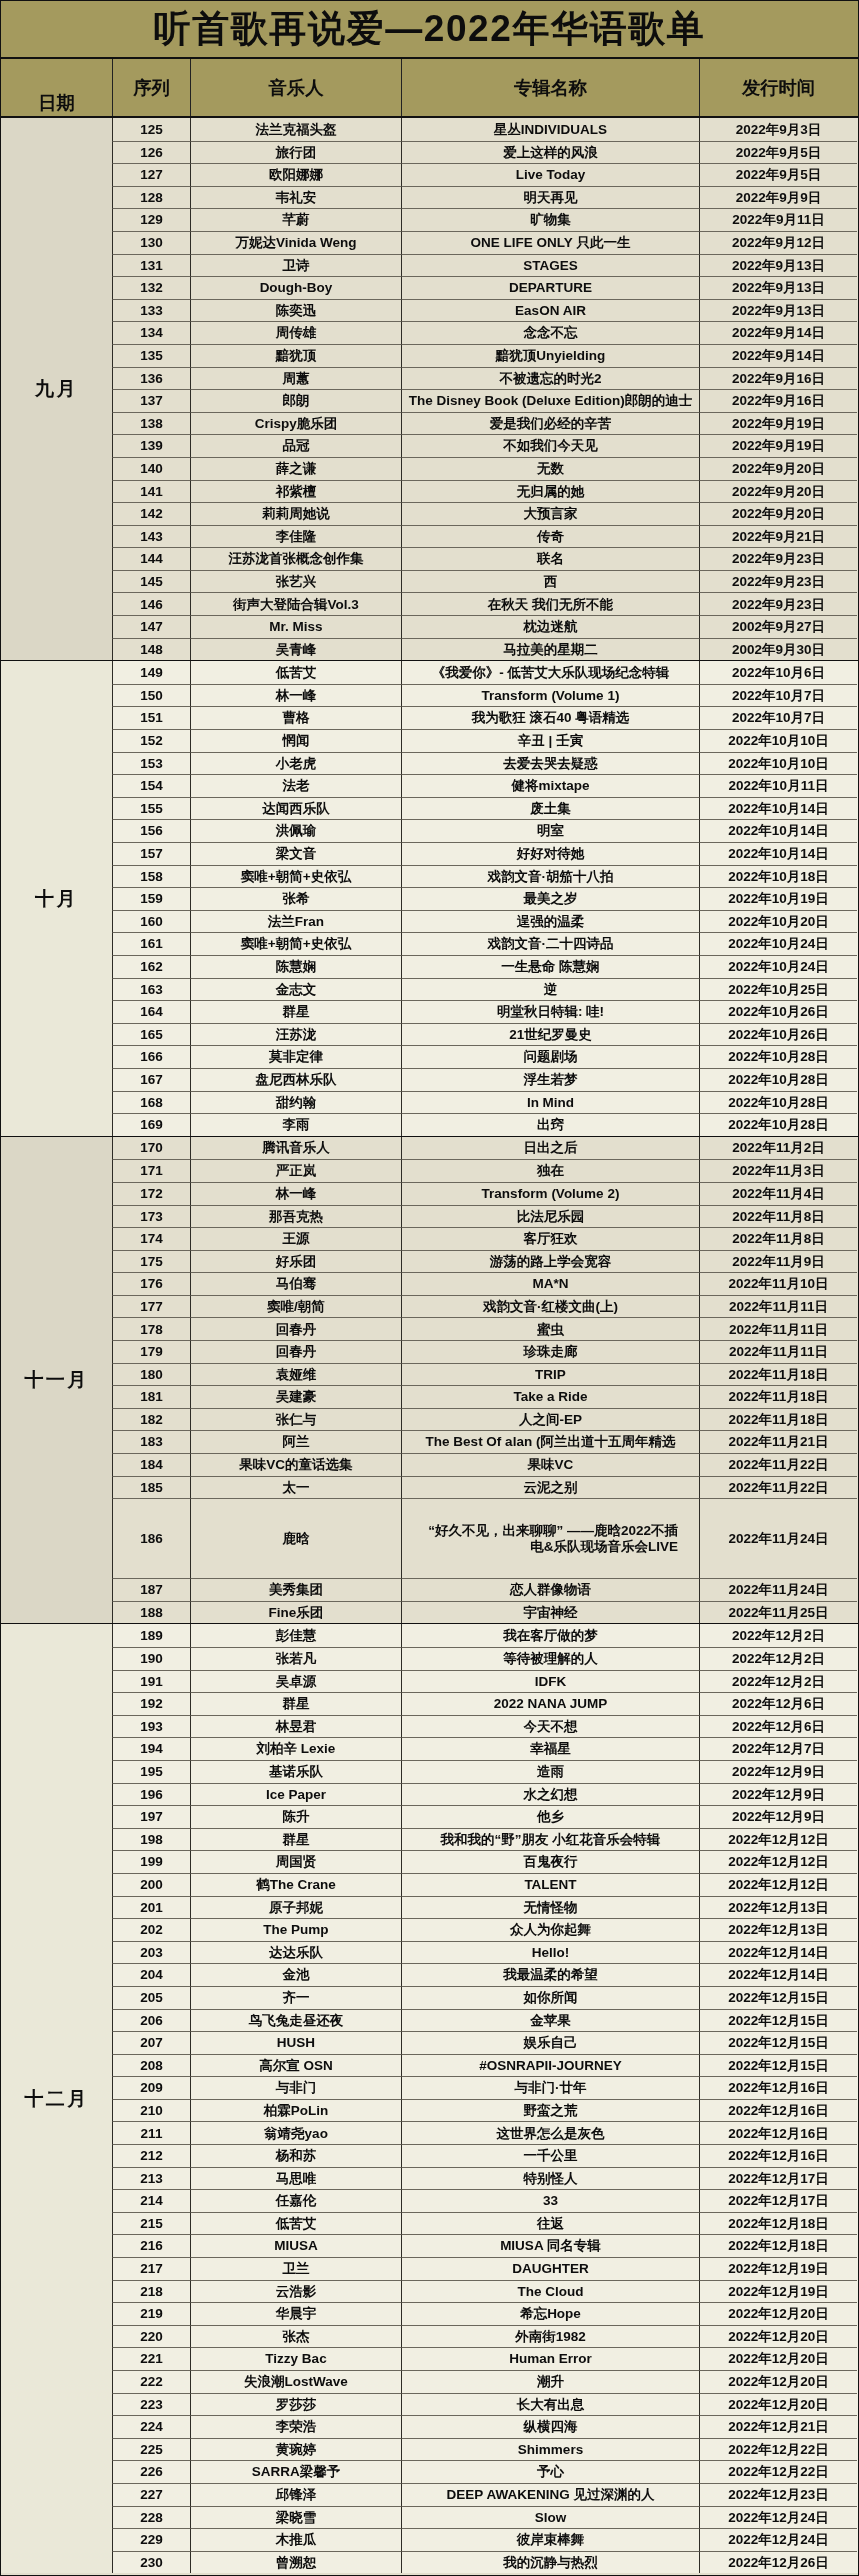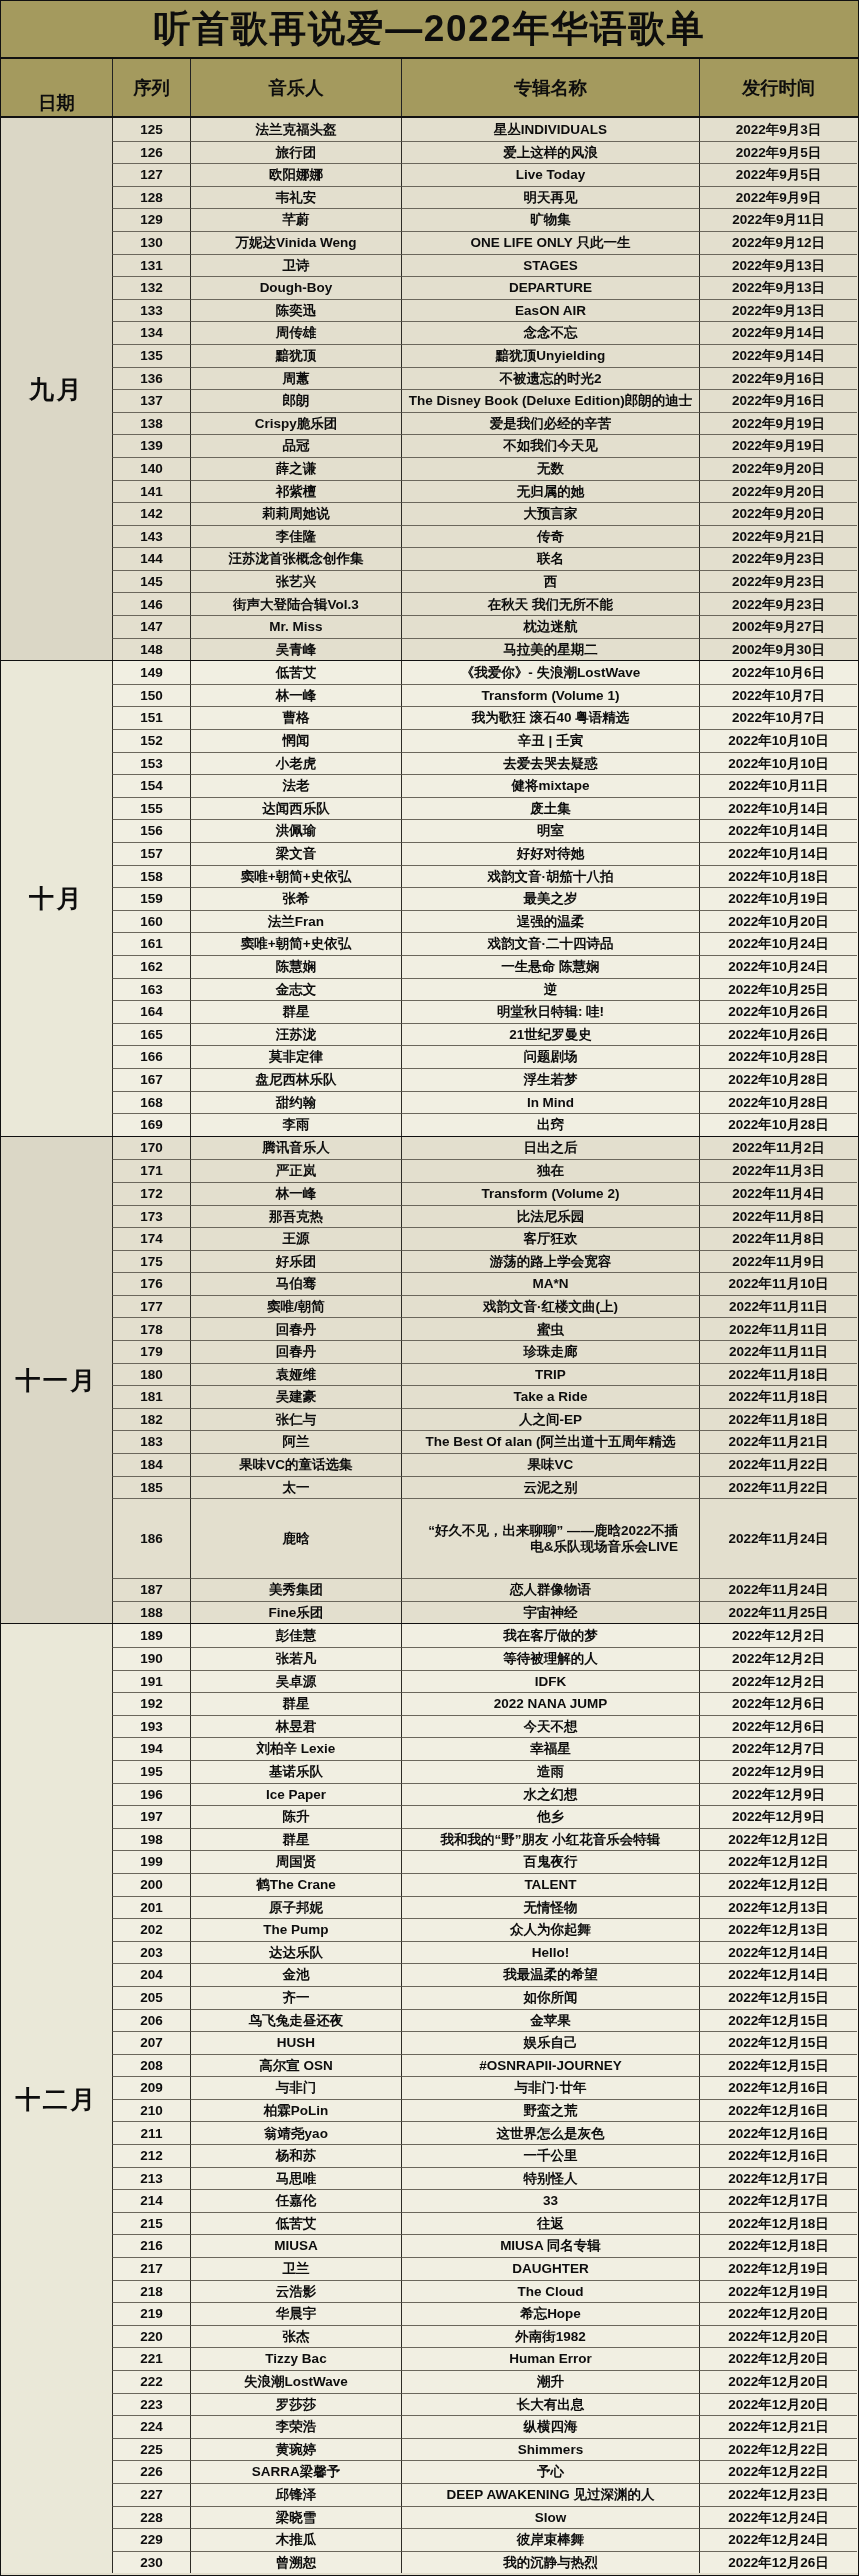--- a/index.html
+++ b/index.html
@@ -33,21 +33,21 @@
   .group:first-child{border-top:none;}
   .cell{
     display:flex;align-items:center;justify-content:center;
     box-sizing:border-box;overflow:hidden;white-space:nowrap;
     font-size:13.5px;border-left:1.6px solid #2e2c26;border-top:0.8px solid #6b675c;
     line-height:1.15;
   }
   .cell.first{border-top:none;}
   .month-cell{
     grid-column:1;border-left:none;border-top:none;
-    font-size:25px;letter-spacing:2.4px;
+    font-size:19px;letter-spacing:2.4px;
   }
   .cell.tall{white-space:normal;text-align:right;padding:0 21px;}
   .shade-a{background:#e3dfce;}
   .shade-a .month-cell{background:#dbd7c6;}
   .shade-b{background:#f1efe2;}
   .shade-b .month-cell{background:#eae8d8;}
 </style>
 </head>
 <body>
 
@@ -157,21 +157,21 @@
         <div class="cell">2002年9月27日</div>
         <div class="cell">148</div>
         <div class="cell">吴青峰</div>
         <div class="cell">马拉美的星期二</div>
         <div class="cell">2002年9月30日</div>
       </div>
       <div class="group shade-b" style="grid-template-rows: 22.6px 22.6px 22.6px 22.6px 22.6px 22.6px 22.6px 22.6px 22.6px 22.6px 22.6px 22.6px 22.6px 22.6px 22.6px 22.6px 22.6px 22.6px 22.6px 22.6px 22.6px;">
         <div class="cell month-cell first" style="grid-row: 1 / span 21;">十月</div>
         <div class="cell first">149</div>
         <div class="cell first">低苦艾</div>
-        <div class="cell first">《我爱你》- 失浪潮LostWave</div>
+        <div class="cell first">《我爱你》- 低苦艾大乐队现场纪念特辑</div>
         <div class="cell first">2022年10月6日</div>
         <div class="cell">150</div>
         <div class="cell">林一峰</div>
         <div class="cell">Transform (Volume 1)</div>
         <div class="cell">2022年10月7日</div>
         <div class="cell">151</div>
         <div class="cell">曹格</div>
         <div class="cell">我为歌狂 滚石40 粤语精选</div>
         <div class="cell">2022年10月7日</div>
         <div class="cell">152</div>

